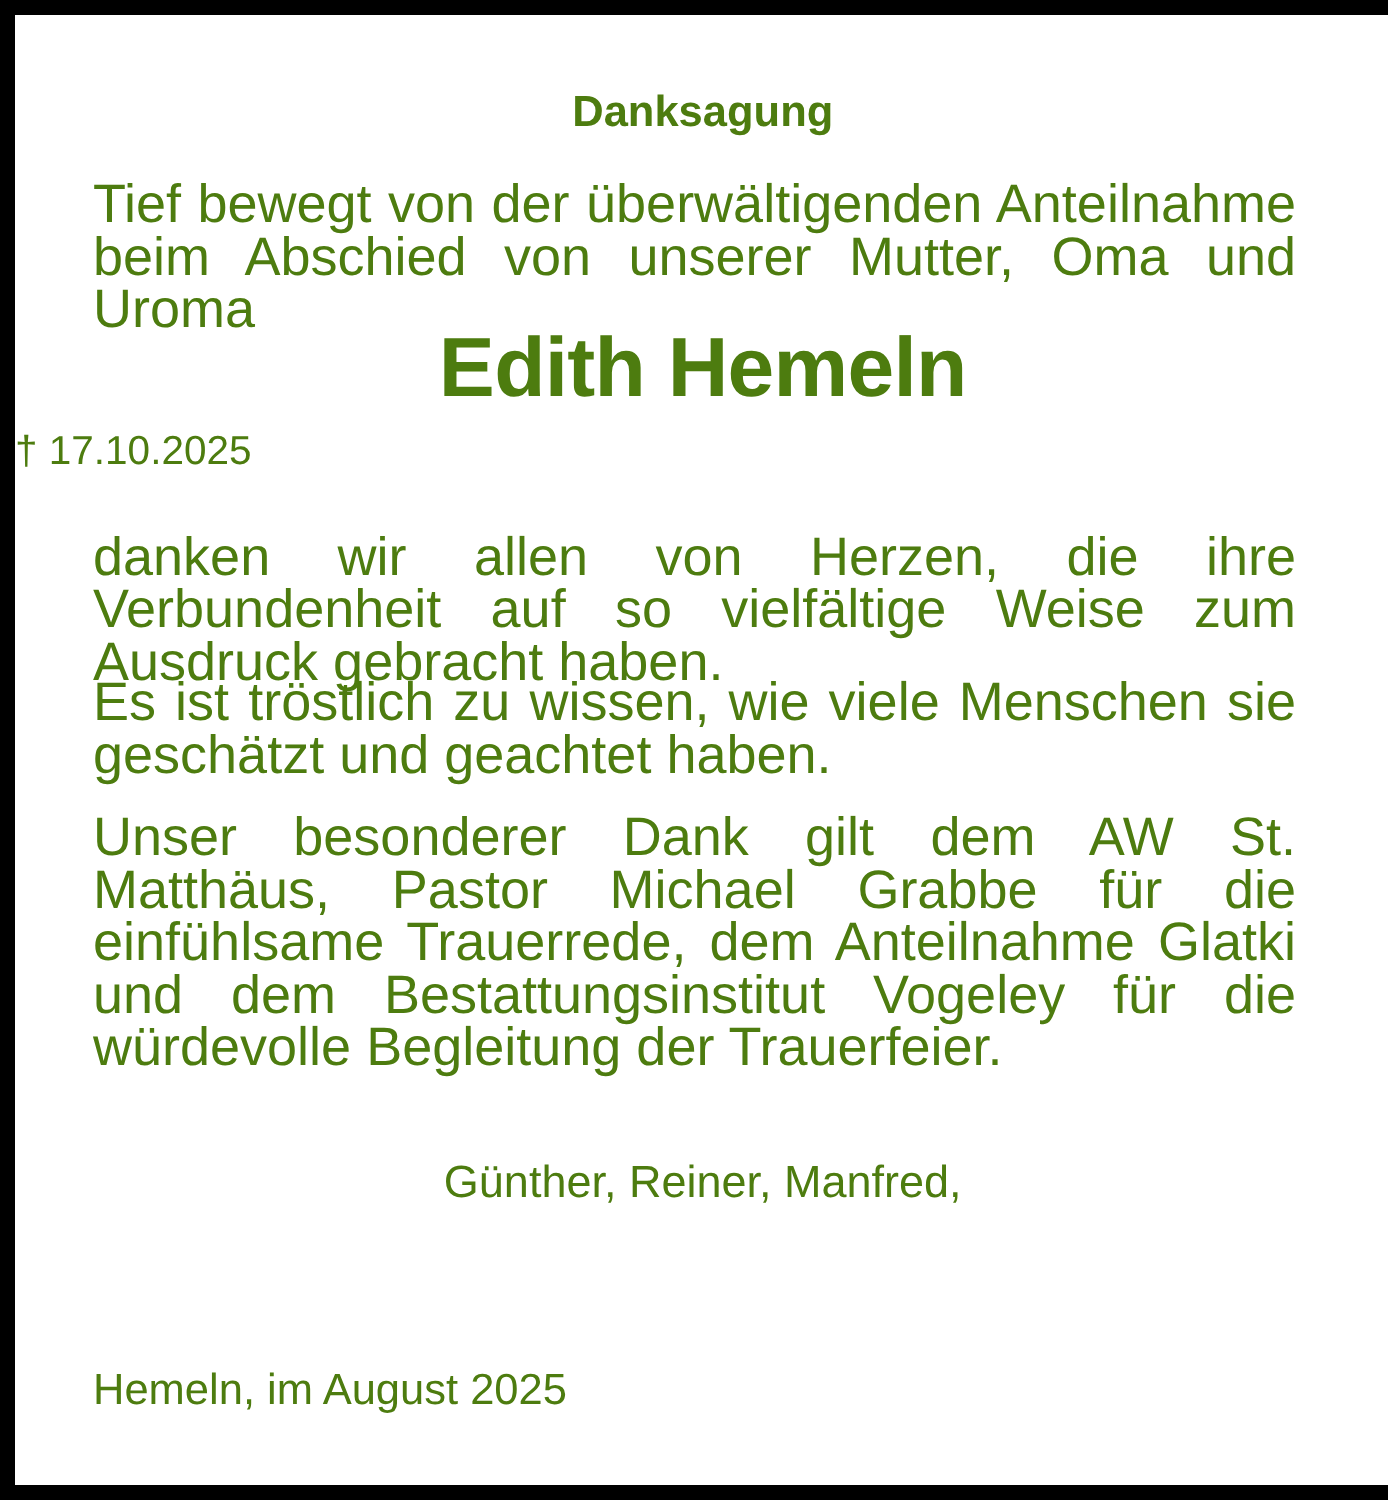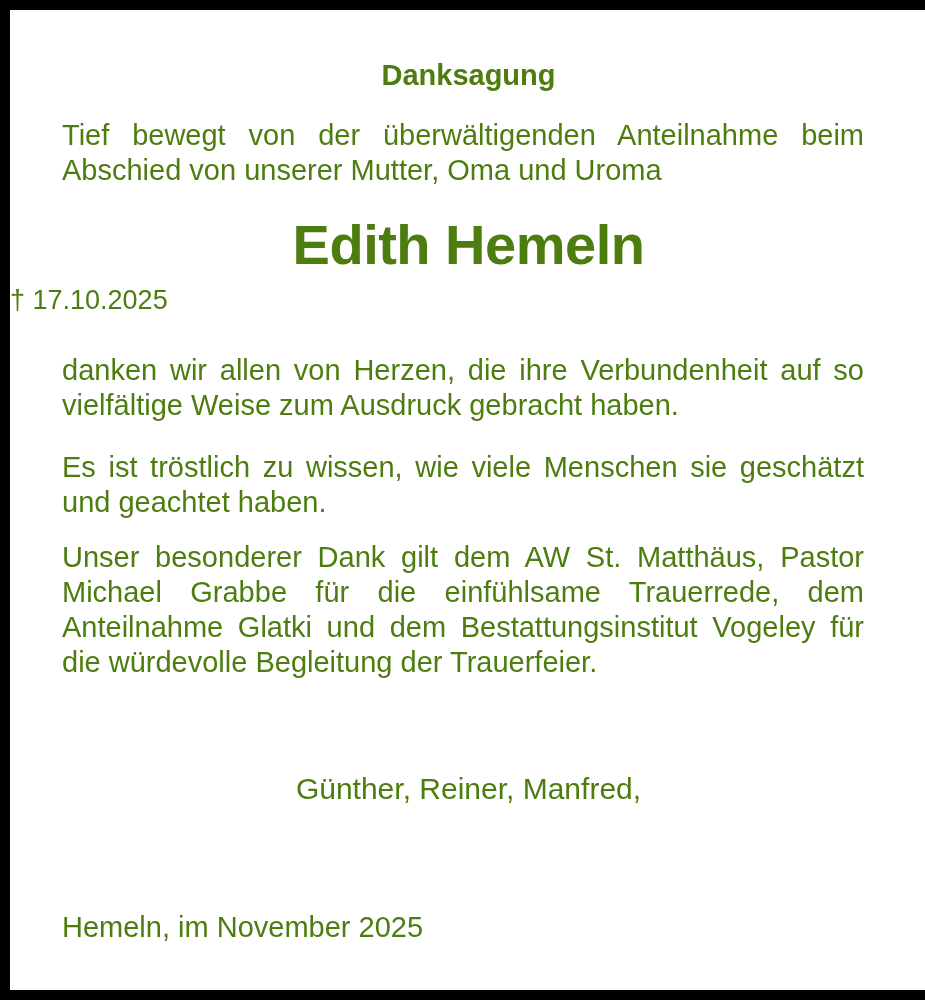--- a/index.html
+++ b/index.html
@@ -31,21 +31,21 @@
       left: 0; right: 0; top: 48px;
       text-align: center;
       font-weight: bold;
       font-size: 29px;
       line-height: 34px;
     }
     .para {
       position: absolute;
       left: 52px;
       width: 802px;
-      font-size: 29px;
+      font-size: 36px;
       line-height: 35px;
       text-align: justify;
       text-align-last: left;
     }
     .para.intro { top: 108px; }
     .name {
       position: absolute;
       left: 0; right: 0; top: 204px;
       text-align: center;
       font-weight: bold;
@@ -93,15 +93,15 @@
     <div class="para p2">Es ist tröstlich zu wissen, wie viele Menschen sie geschätzt und geachtet haben.</div>
 
     <div class="para p1">danken wir allen von Herzen, die ihre Verbundenheit auf so vielfältige Weise zum Ausdruck gebracht haben.</div>
 
     <div class="para p3">Unser besonderer Dank gilt dem AW St. Matthäus, Pastor Michael Grabbe für die einfühlsame Trauerrede, dem Anteilnahme Glatki und dem Bestattungsinstitut Vogeley für die würdevolle Begleitung der Trauerfeier.</div>
 
     <div class="signers">
       <div>Günther, Reiner, Manfred,</div>
     </div>
 
-    <div class="place">Hemeln, im November 2025</div>
+    <div class="place">Hemeln, im August 2025</div>
   </div>
 </div>
 
 </body></html>

